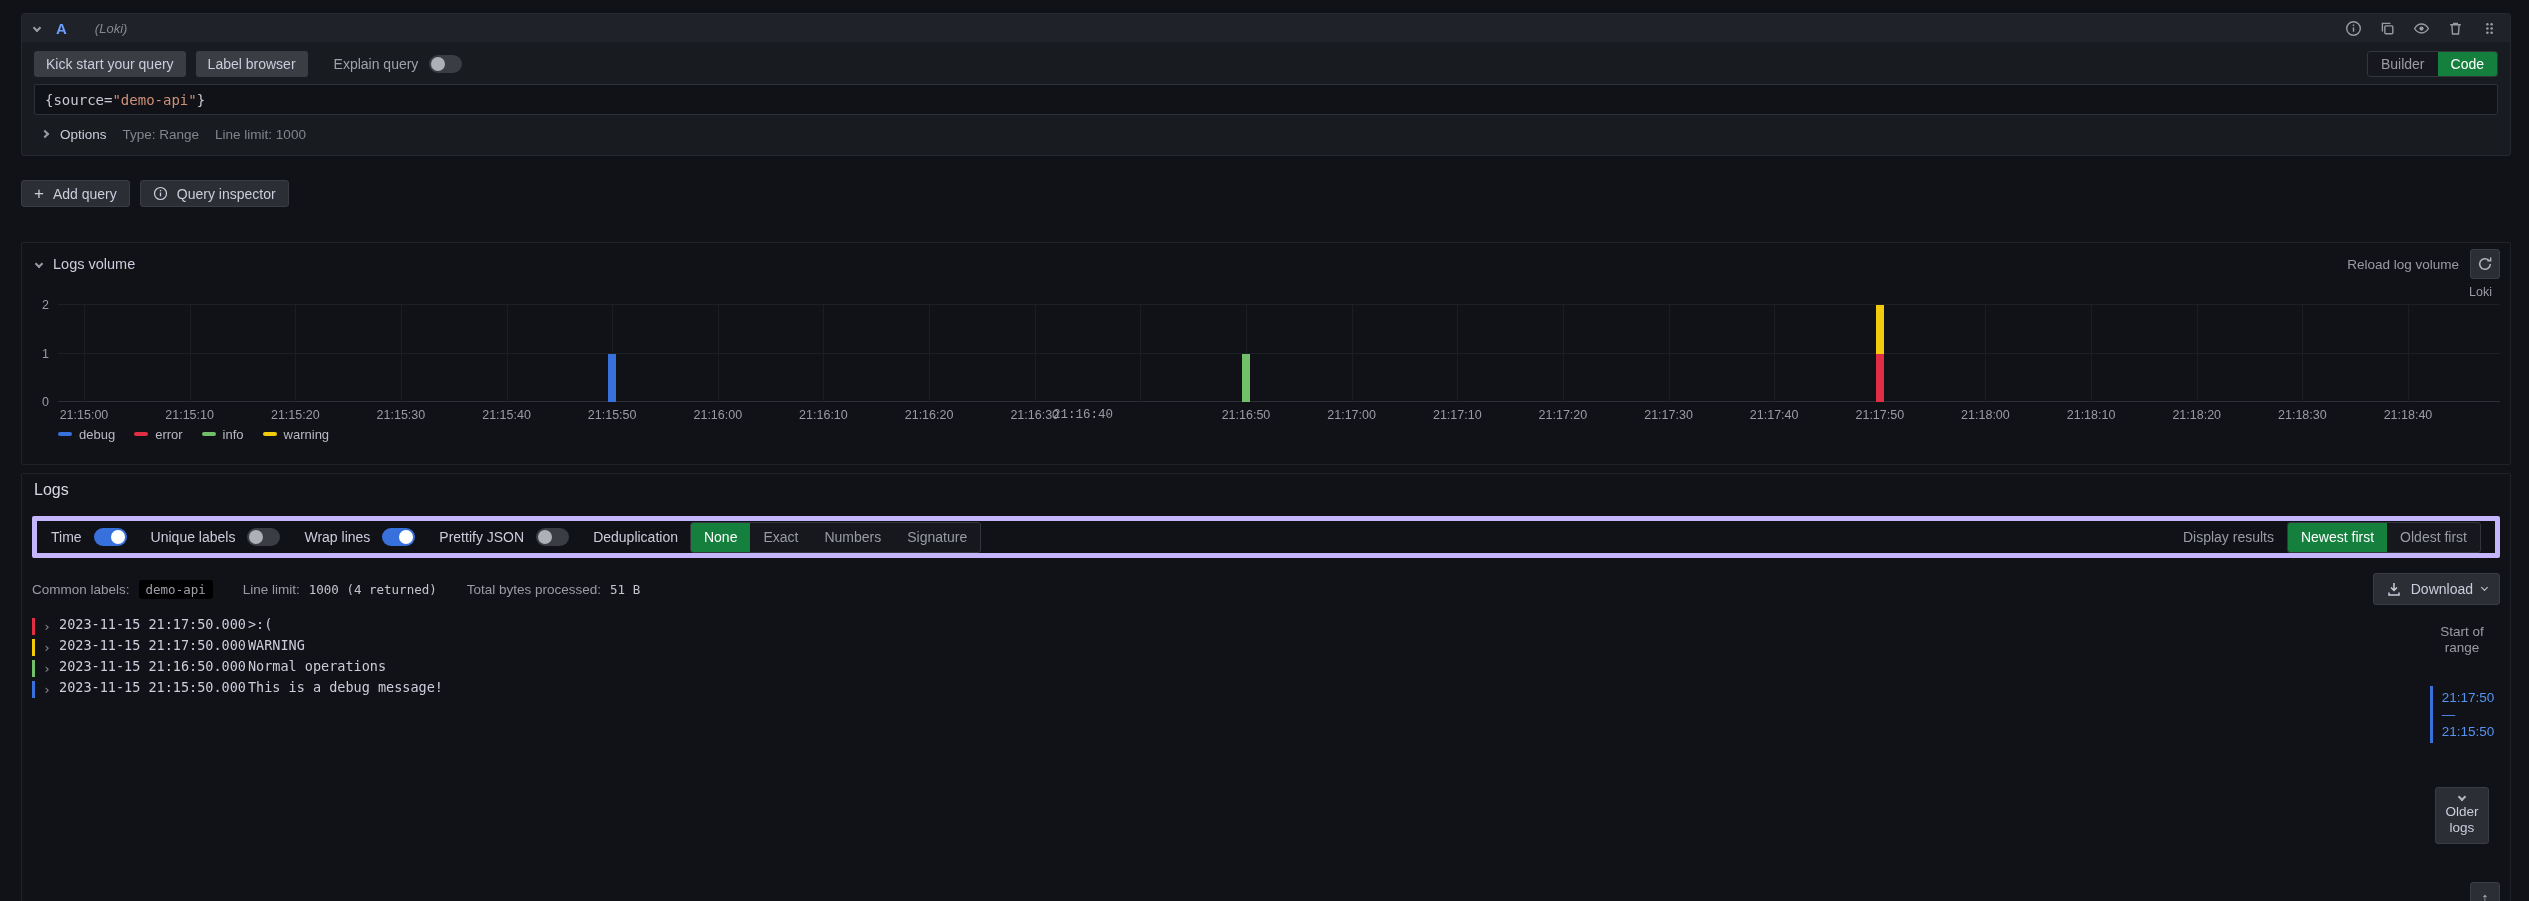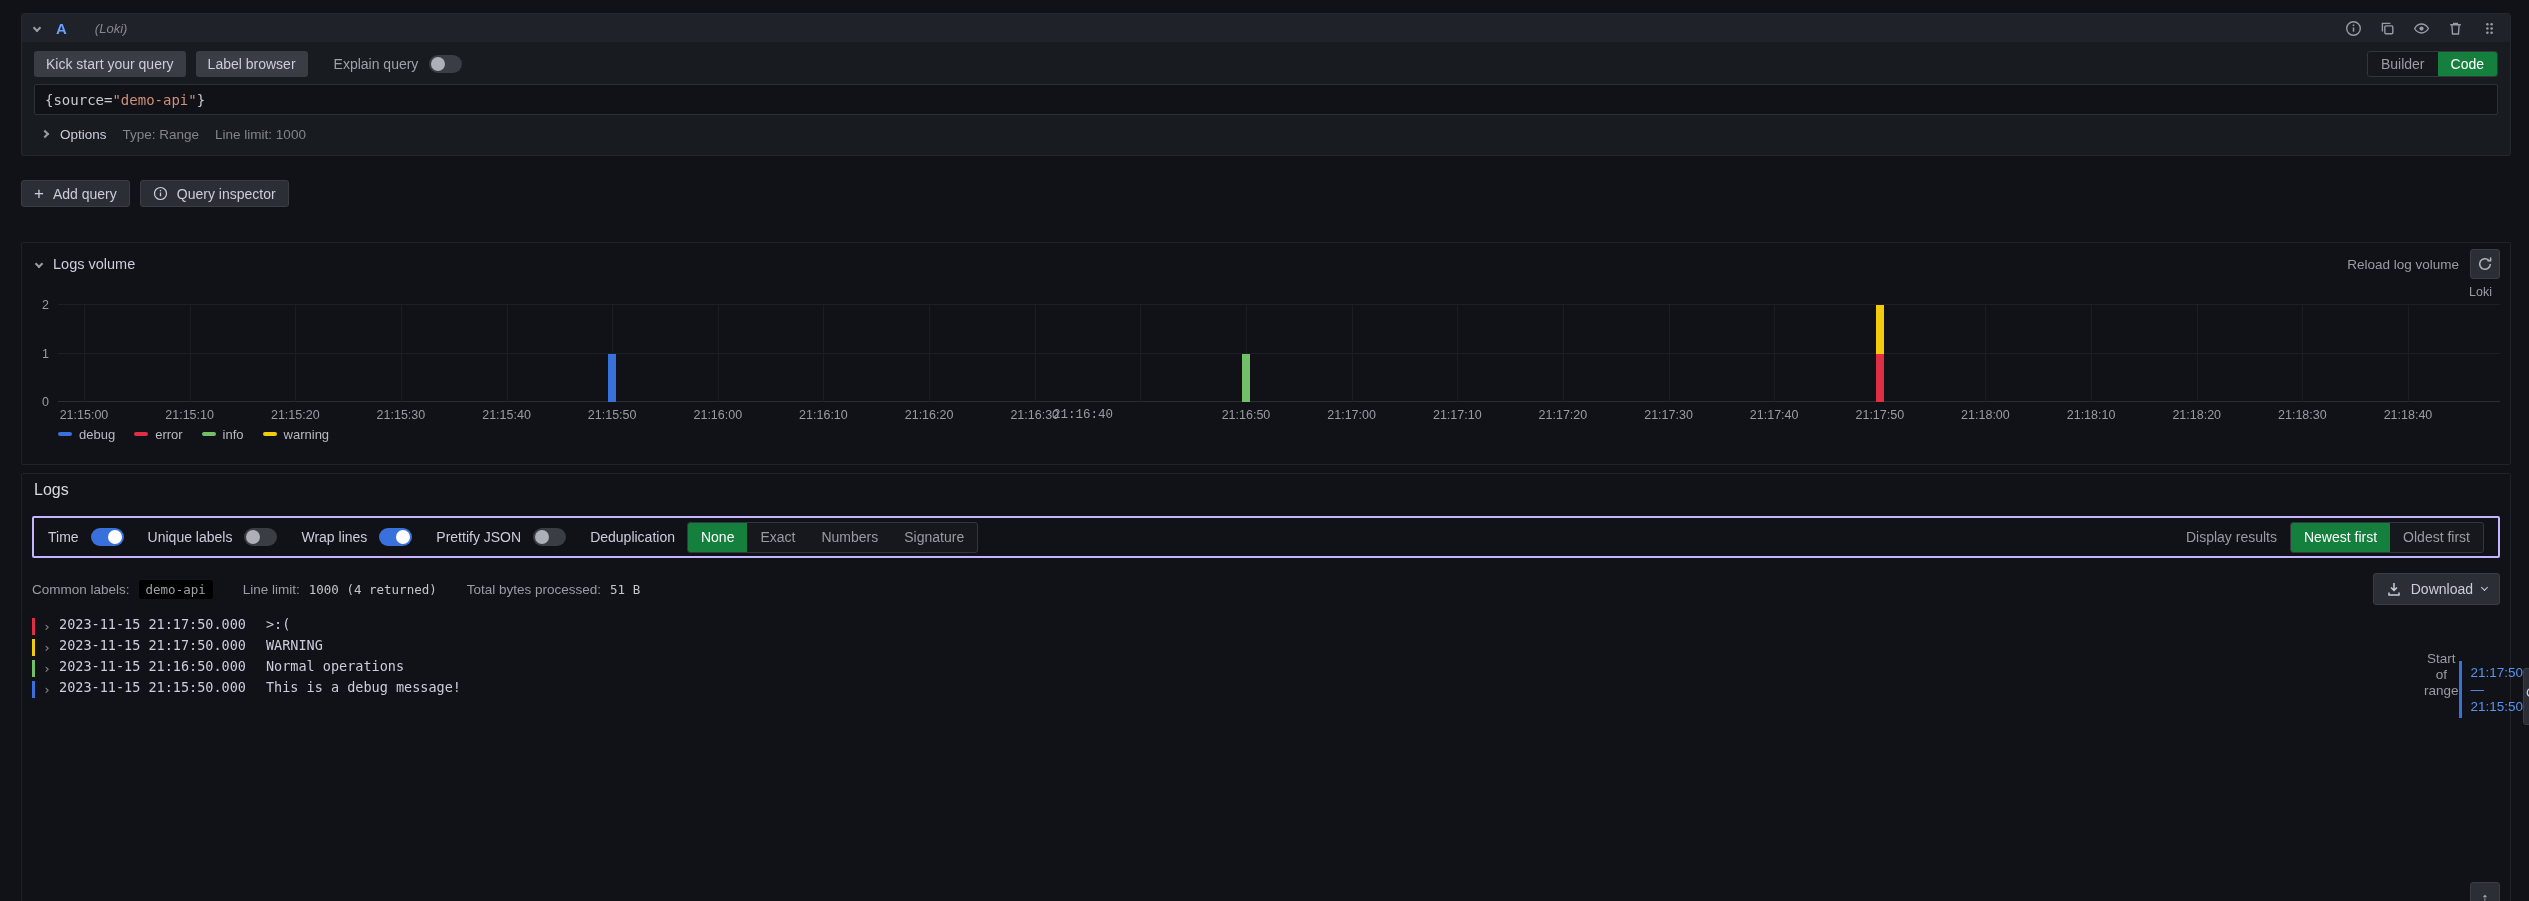--- a/index.html
+++ b/index.html
@@ -67,41 +67,41 @@
   .xaxis-spacer{width:26px;flex:none}
   .xaxis{position:relative;flex:1;height:22px}
   .xlab{position:absolute;top:6px;transform:translateX(-50%);font-size:12.5px;color:#9a9ca5;white-space:nowrap}
   .legend{display:flex;align-items:center;gap:19px;margin-left:26px;height:20px}
   .legend-item{display:flex;align-items:center;gap:7px;font-size:13px;color:#b9bac2;cursor:pointer}
   .swatch{width:14px;height:4px;border-radius:2px;display:inline-block}
 
   
   .logs-panel{height:452px;padding:7px 10px 10px;position:relative}
   .logs-title{font-size:16px;font-weight:500;margin:0 0 17px 2px;color:#d8d9e0}
-  .controls{display:flex;align-items:center;justify-content:space-between;border:2px solid #c4b5fd;border-radius:2px;height:42px;padding:10px 14px}
+  .controls{display:flex;align-items:center;justify-content:space-between;border:5px solid #c4b5fd;border-radius:2px;height:42px;padding:10px 14px}
   .controls-left{display:flex;align-items:center}
   .ctl-label{font-size:14px;font-weight:500;color:#ccccdc;margin-right:12px}
   .controls-left .switch{margin-right:24px}
   .controls-right{display:flex;align-items:center;gap:13px}
   .dim-label{color:#9a9ca5;font-size:14px}
   .meta-row{display:flex;align-items:center;margin-top:14px;height:34px}
   .meta-left{display:flex;align-items:center;gap:30px;font-size:13.5px;color:#9a9ca5}
   .meta-item{display:flex;align-items:center;gap:9px}
   .mono{font-family:"DejaVu Sans Mono",monospace;font-size:12.5px;color:#c4c5cd}
   .chip{background:#000000;border-radius:3px;padding:2px 7px;color:#9fa1a9}
   .download-btn{margin-left:auto;display:inline-flex;align-items:center;gap:9px;background:#2b2e35;border:1px solid #3a3d44;border-radius:3px;color:#ccccdc;height:32px;padding:0 12px;font-size:14px}
   .caret{width:5px;height:5px;border-right:1.5px solid #ccccdc;border-bottom:1.5px solid #ccccdc;transform:rotate(45deg);margin-top:-3px}
   .log-area{display:flex;margin-top:10px}
   .log-list{flex:1}
   .log-row{display:flex;align-items:stretch;height:21px;font-family:"DejaVu Sans Mono",monospace;font-size:13.5px;color:#ccccdc;cursor:pointer}
   .level-bar{width:3px;flex:none;margin:2px 0}
   .row-chev{width:24px;flex:none;color:#8c8e95;display:flex;align-items:center;justify-content:center;font-size:13px}
-  .log-time{white-space:pre;margin-right:20px}
+  .log-time{white-space:pre;margin-right:2px}
   .log-msg{white-space:pre}
-  .log-nav{width:76px;flex:none;display:flex;flex-direction:row;align-items:center;margin-top:8px}
+  .log-nav{width:76px;flex:none;display:flex;flex-direction:column;align-items:center;margin-top:8px}
   .sor{color:#9a9ca5;font-size:13.5px;text-align:center;width:46px;line-height:16px}
   .range-box{margin-top:30px;border-left:3px solid #3871dc;padding:3px 0 3px 9px;color:#5794f2;font-size:13.5px;line-height:17px}
   .older-btn{margin-top:44px;width:54px;background:#2b2e35;border:1px solid #3a3d44;border-radius:3px;color:#ccccdc;font-size:13.5px;line-height:16px;padding:6px 2px 7px;display:flex;flex-direction:column;align-items:center;gap:4px}
   .older-btn .chev{width:6px;height:6px;color:#b3b5bc}
   .scroll-top{position:absolute;right:10px;bottom:12px;width:30px;height:30px;background:#2b2e35;border:1px solid #3a3d44;border-radius:3px;color:#b3b5bc;font-size:15px;display:flex;align-items:center;justify-content:center}
 </style>
 </head>
 <body>
 
 <div class="app">

